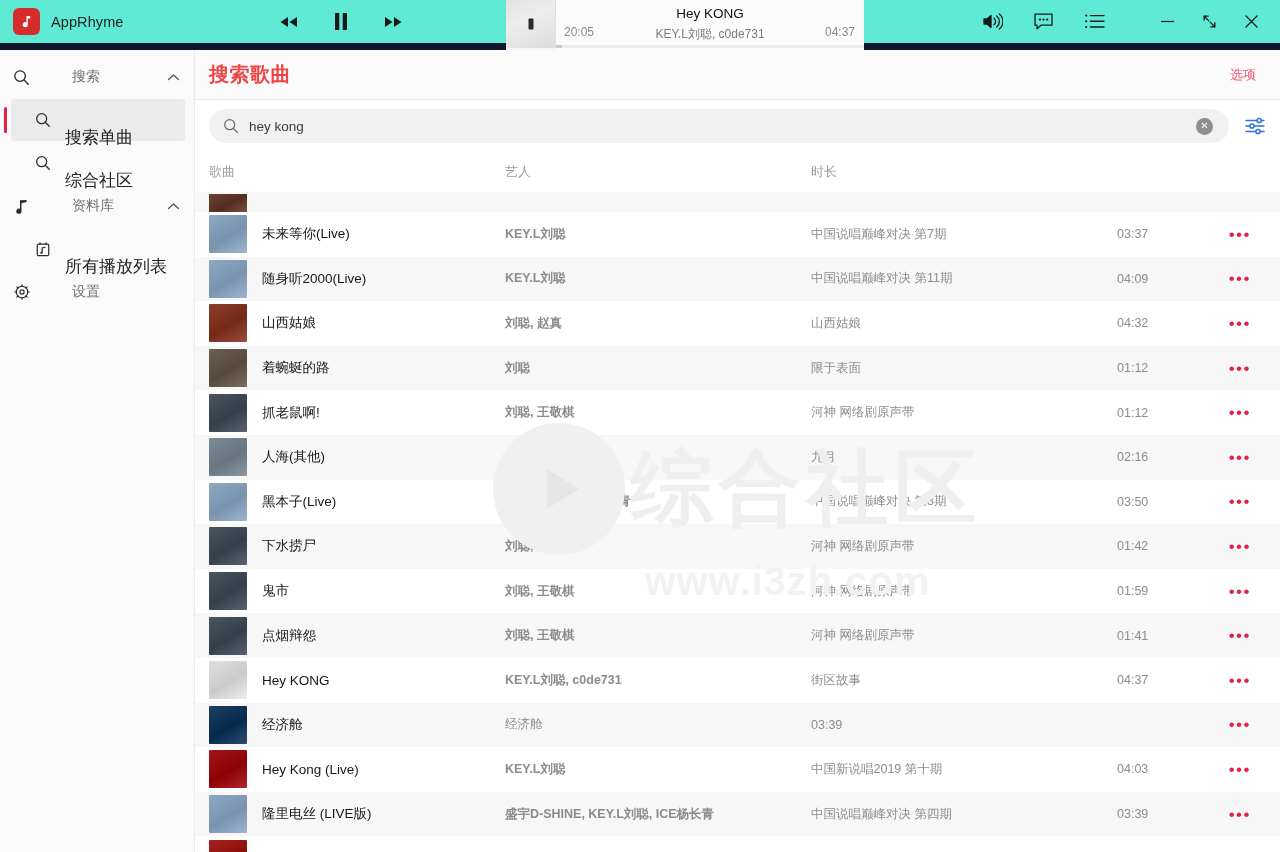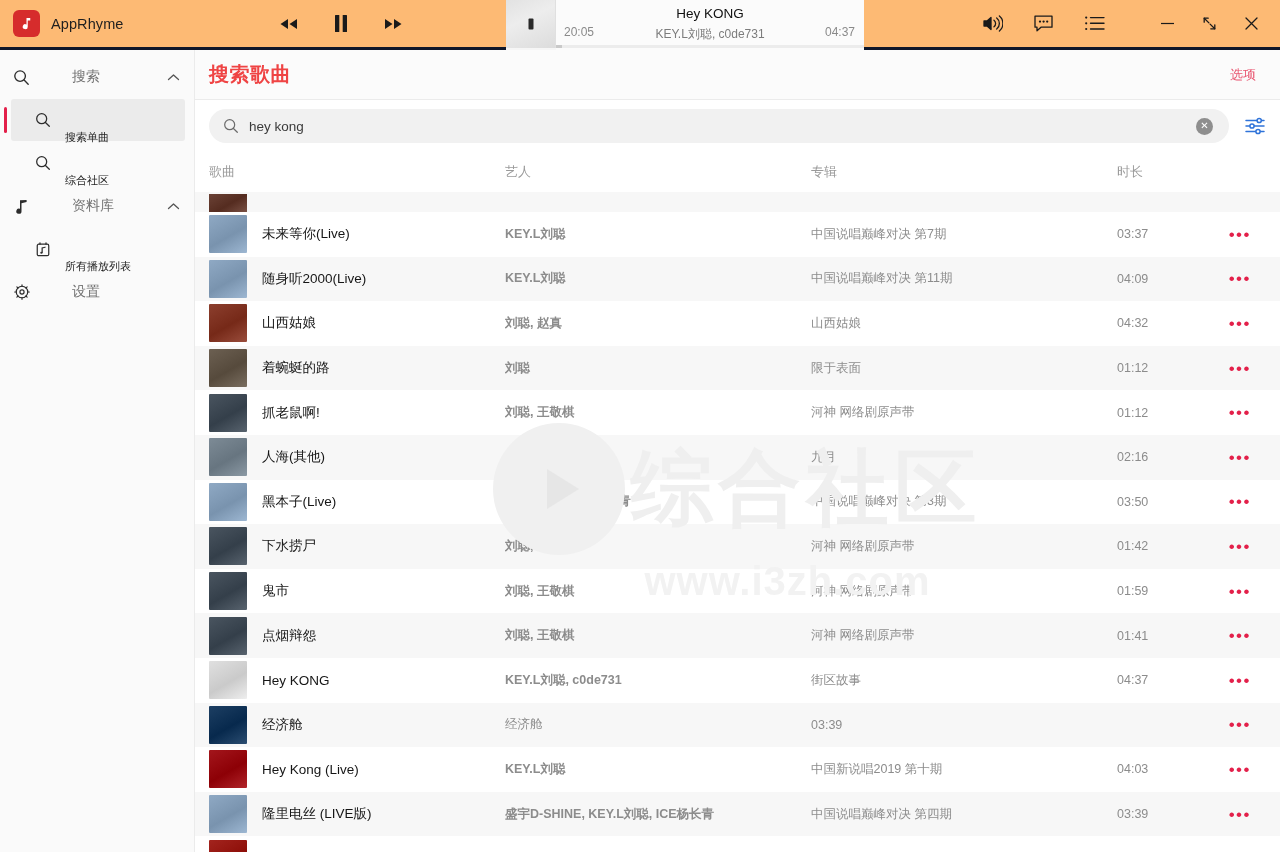--- a/index.html
+++ b/index.html
@@ -11,24 +11,24 @@
     color: #1a1a1a;
     -webkit-font-smoothing: antialiased;
   }
 
   
   .app { width: 1280px; height: 852px; display: flex; flex-direction: column; position: relative; }
 
   
   .titlebar {
     height: 50px; min-height: 50px;
-    background: #fdba74;
+    background: #5eead4;
     display: flex; align-items: center;
     position: relative;
-    border-bottom: 3px solid #0f172a;
+    border-bottom: 7px solid #0f172a;
   }
   .brand { width: 195px; display: flex; align-items: center; gap: 11px; padding-left: 13px; }
   .logo-tile {
     width: 27px; height: 27px; border-radius: 6px;
     background: #d62c2c;
     display: flex; align-items: center; justify-content: center;
     color: #fff; font-size: 17px; line-height: 1;
     flex-shrink: 0;
   }
   .brand-name { font-size: 14.5px; color: #1f1f1f; letter-spacing: .1px; }
@@ -107,21 +107,21 @@
   .nav-group .g-label { font-size: 14px; color: #737373; margin-left: 28px; }
   .nav-group .g-chev { margin-left: auto; color: #555; display:flex; }
 
   .nav-item {
     height: 42px; margin: 1px 9px 1px 11px;
     display: flex; align-items: center; gap: 13px;
     padding-left: 22px; border-radius: 3px;
     cursor: pointer; position: relative;
   }
   .nav-item .n-ico { width: 19px; display:flex; align-items:center; justify-content:center; color:#2c2c2c; }
-  .nav-item .n-label { font-size: 11px; color: #222; margin-top: 35px; }
+  .nav-item .n-label { font-size: 17px; color: #222; margin-top: 35px; }
   .nav-item.active { background: #ebebeb; }
   .nav-item.active::before {
     content: ""; position: absolute; left: -7px; top: 8px;
     width: 3px; height: 26px; background: #e3204a; border-radius: 2px;
   }
 
   
   .main { flex: 1; display: flex; flex-direction: column; min-width: 0; background: #ffffff; position: relative; }
 
   .page-head {
@@ -431,21 +431,20 @@
               <circle cx="8" cy="10" r="2.1" fill="#ffffff"></circle>
             <path d="M2 15.5h18"></path>
               <circle cx="14" cy="15.5" r="2.1" fill="#ffffff"></circle>
           </svg>
         </div>
       </div>
 
       <div class="table-head">
         <div class="col-song">歌曲</div>
         <div class="col-artist">艺人</div>
-        <div class="col-album">专辑</div>
         <div class="col-dur">时长</div>
         <div class="col-menu"></div>
       </div>
 
       <div class="table-body">
         <div class="watermark">
           <div class="wm-row">
             <div class="wm-logo">
                 <div class="wm-logo-inner"></div>
               </div>

